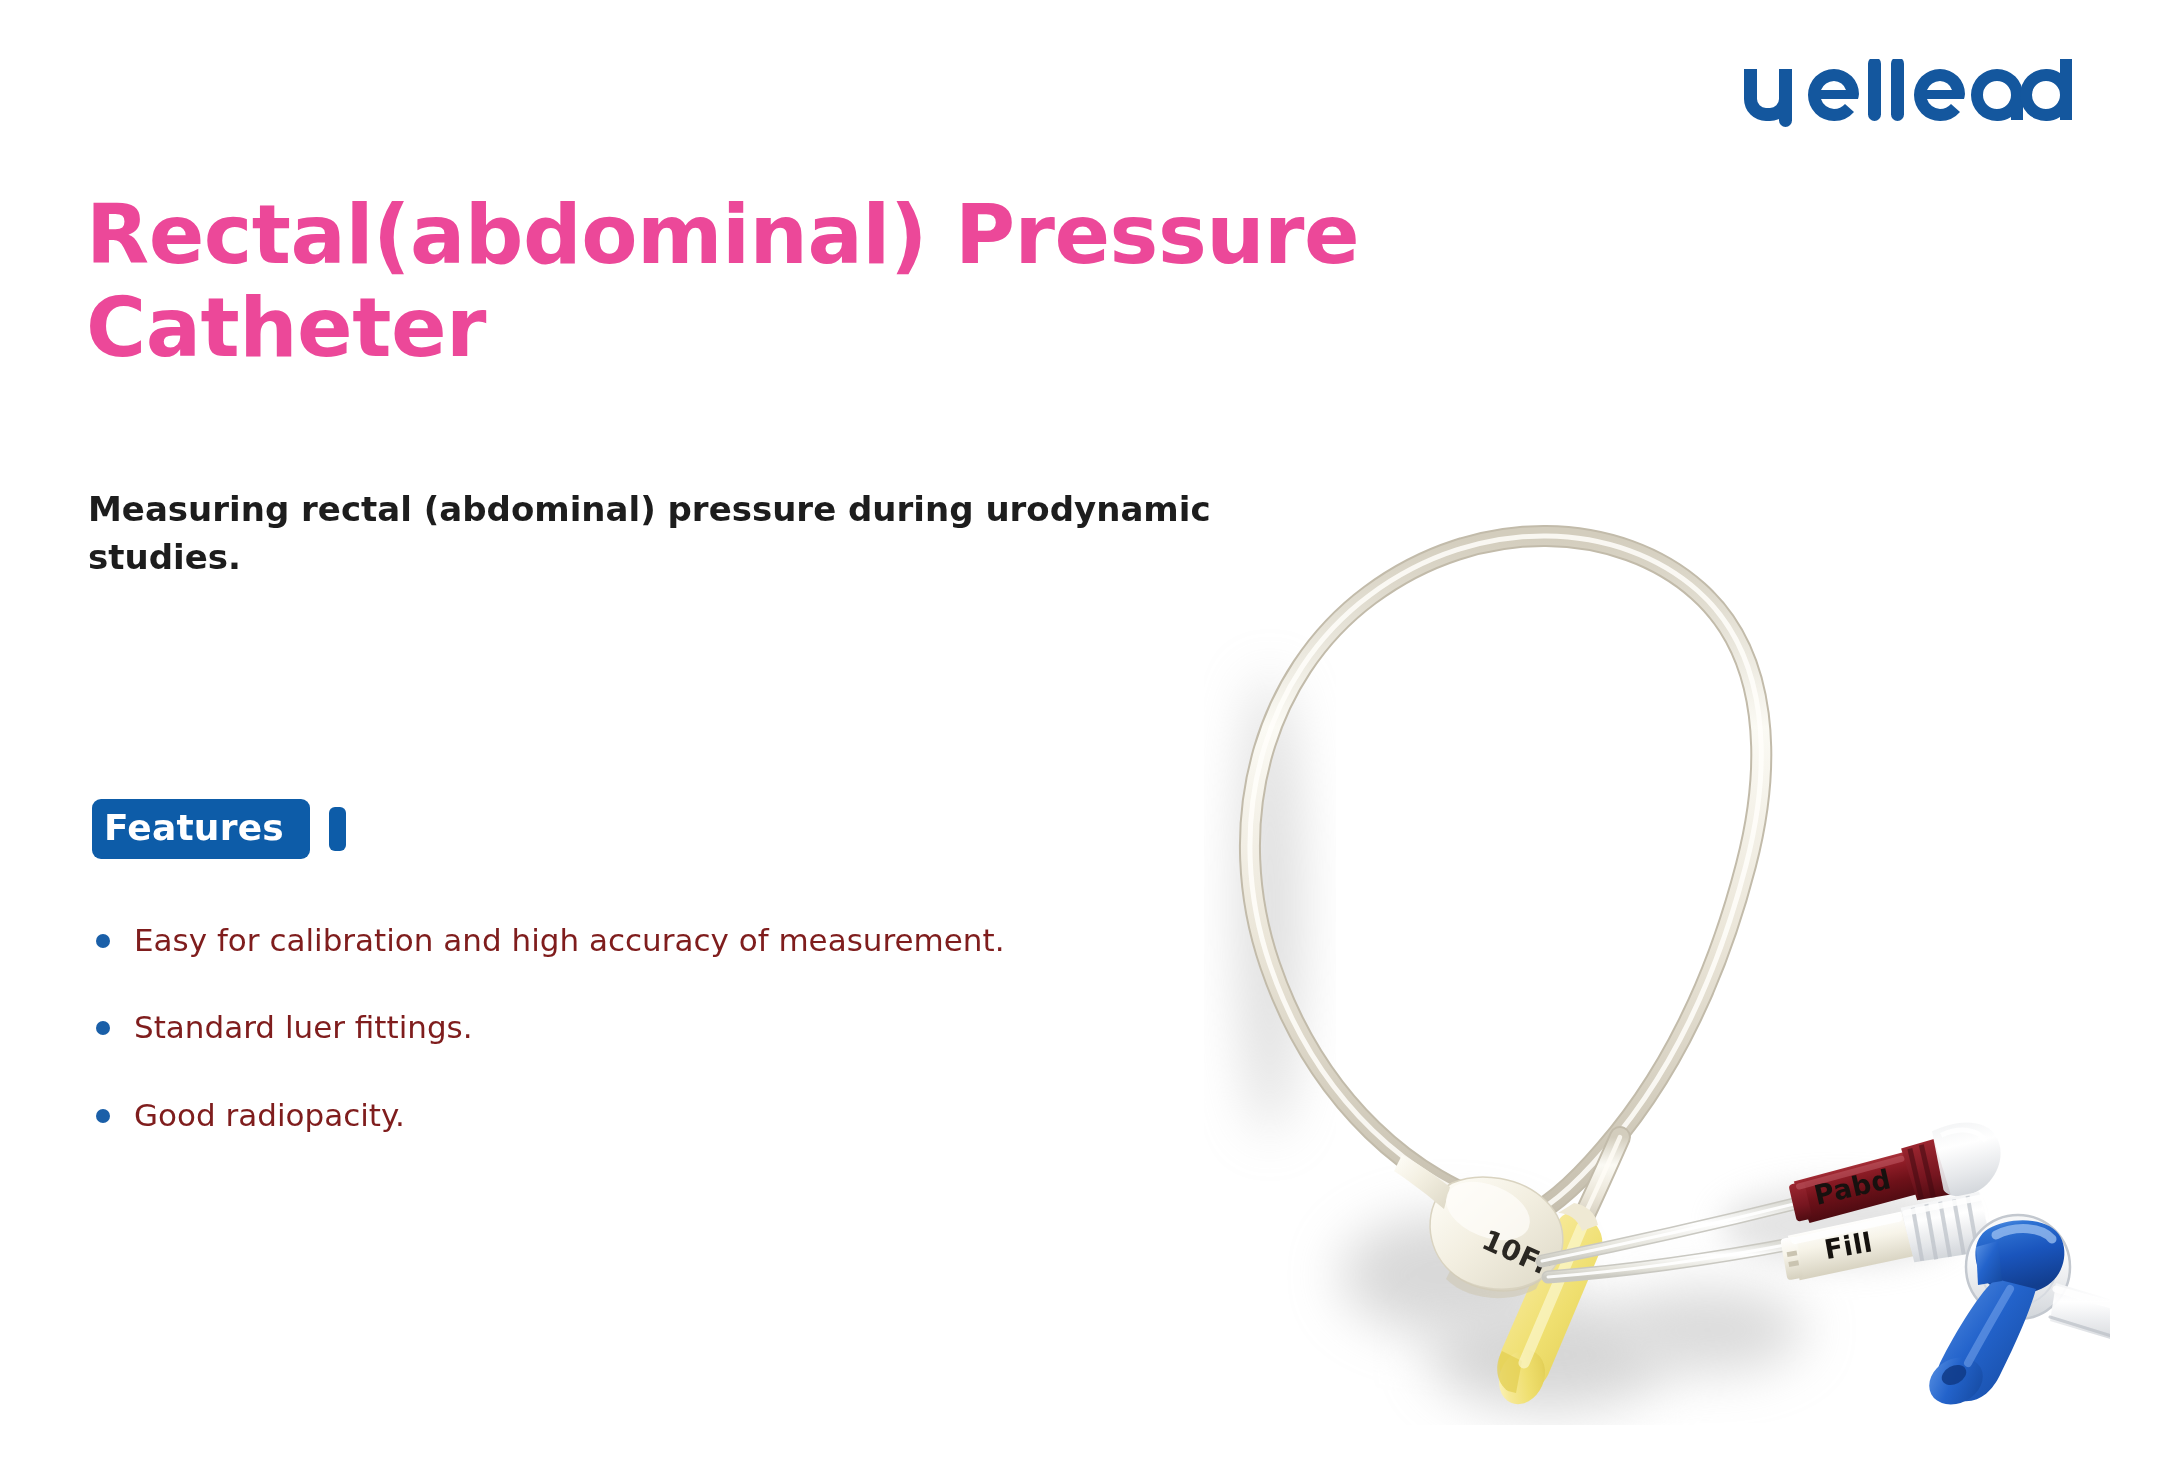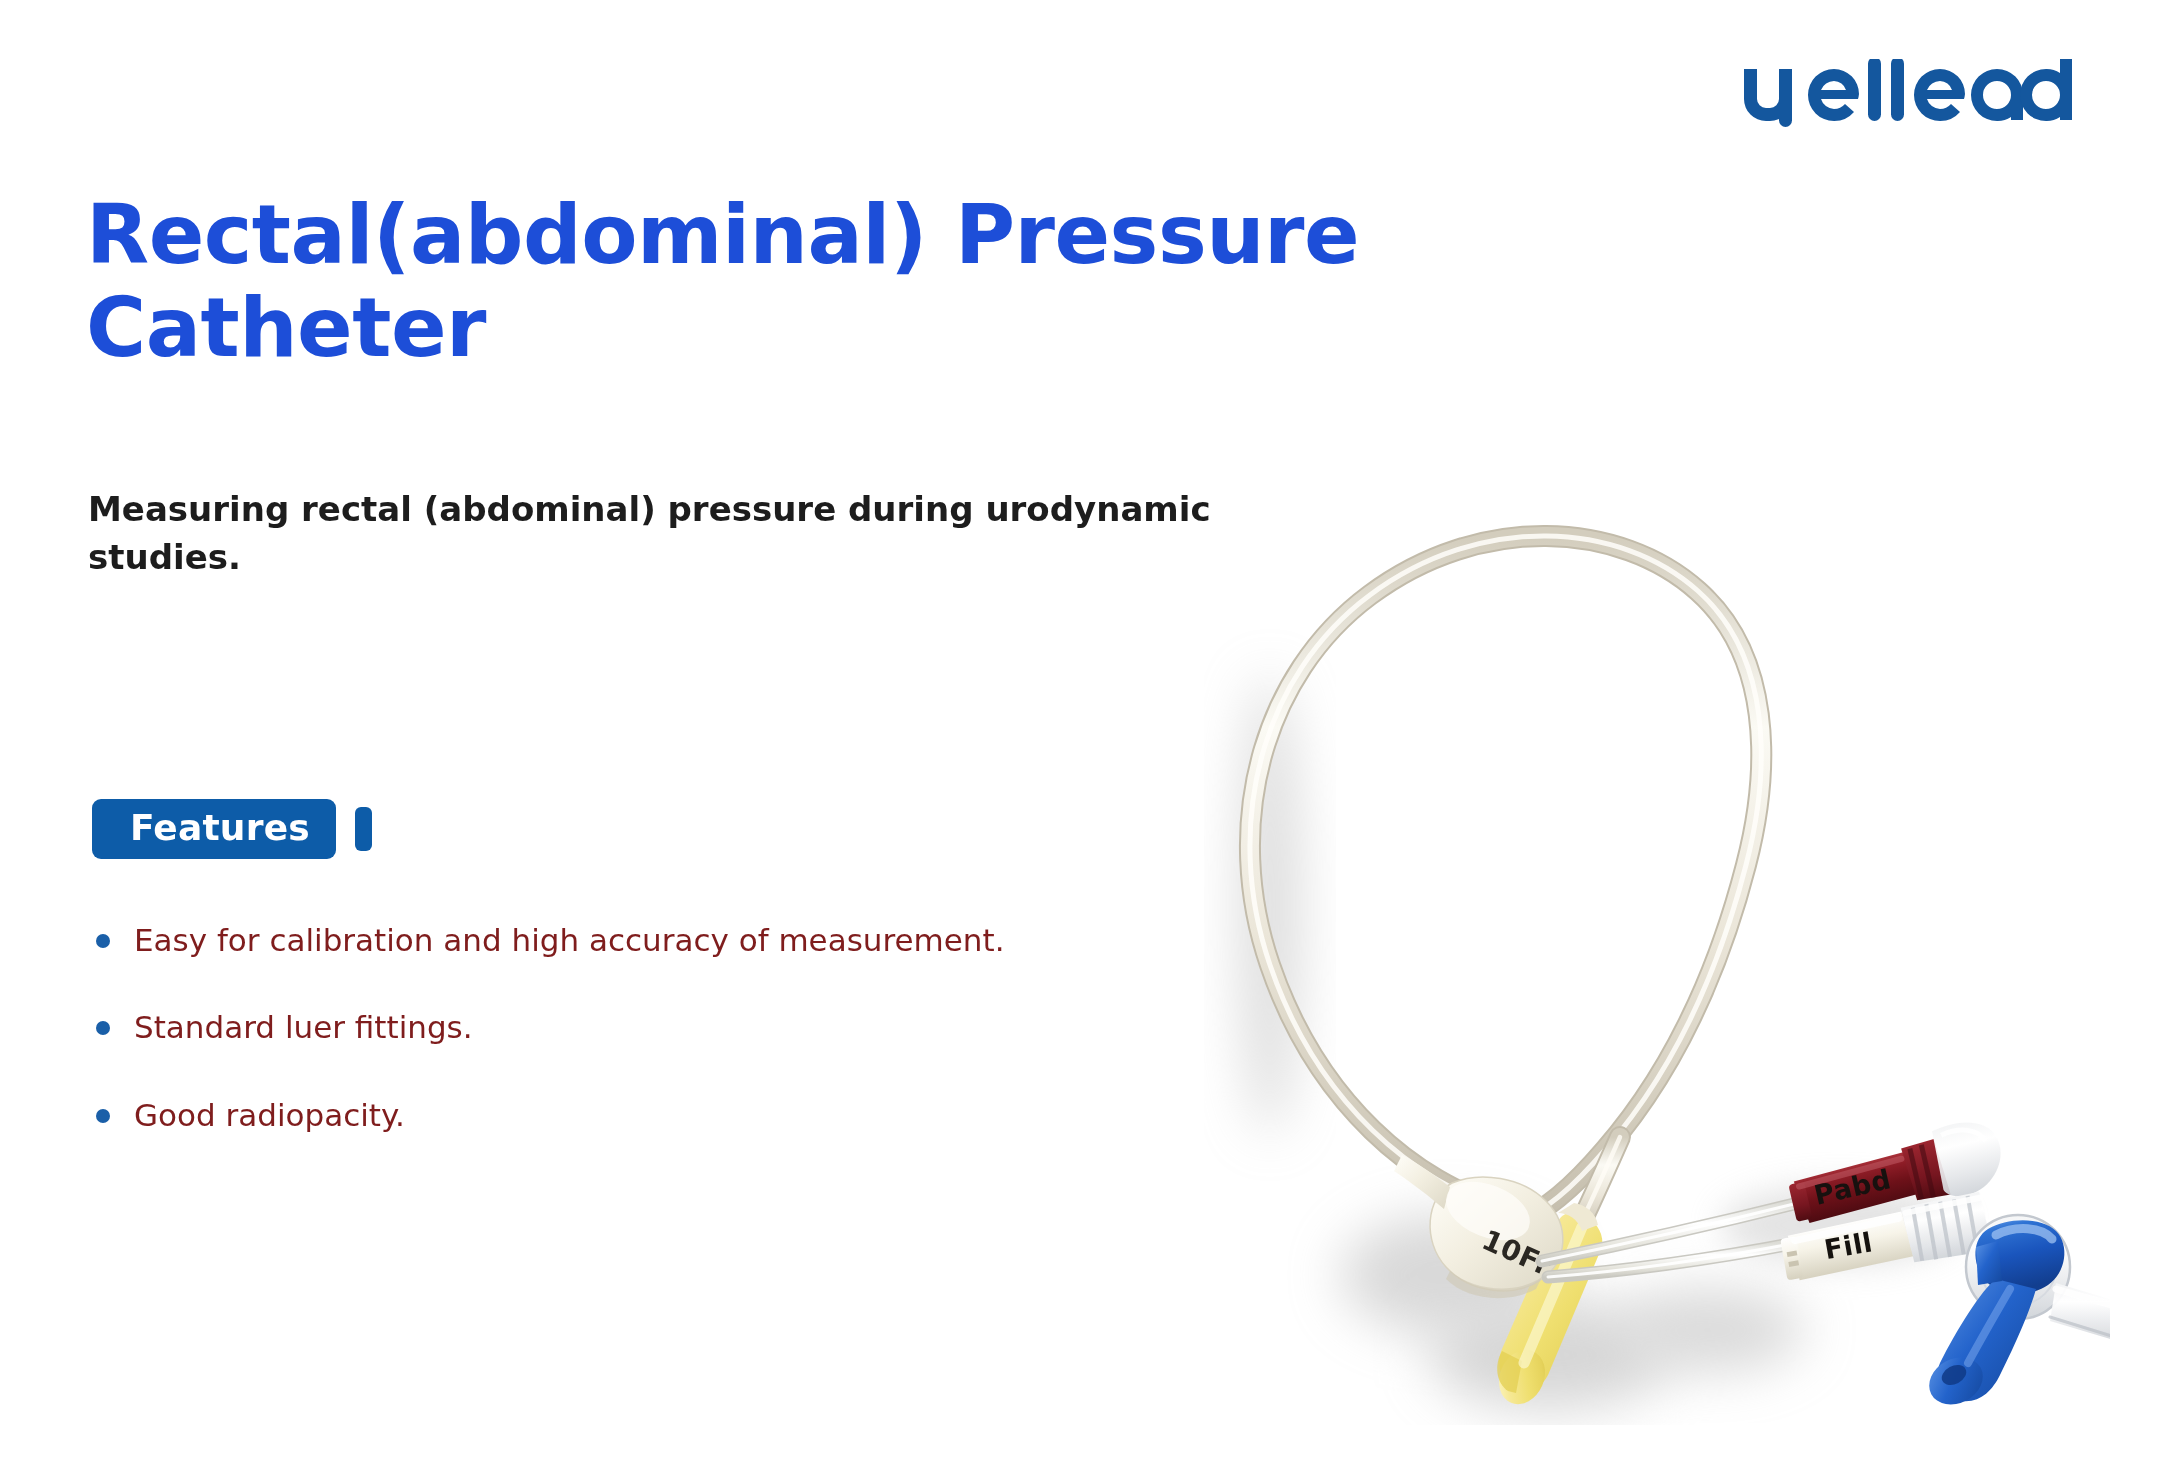--- a/index.html
+++ b/index.html
@@ -35,21 +35,21 @@
   
   .headline {
     position: absolute;
     left: 86px;
     top: 188px;
     width: 1460px;
     font-size: 82px;
     line-height: 1.14;
     font-weight: 700;
     letter-spacing: -0.5px;
-    color: #1d4ed8;
+    color: #ec4899;
   }
 
   
   .subtitle {
     position: absolute;
     left: 88px;
     top: 485px;
     width: 1130px;
     font-size: 34px;
     line-height: 1.42;
@@ -64,21 +64,21 @@
     top: 796px;
     display: flex;
     align-items: center;
     height: 66px;
   }
   .features-badge {
     background: #0d5ca8;
     color: #ffffff;
     font-size: 36px;
     font-weight: 700;
-    padding: 11px 26px 13px 38px;
+    padding: 11px 26px 13px 12px;
     border-radius: 9px;
     line-height: 1;
     letter-spacing: 0.2px;
   }
   .features-tick {
     width: 17px;
     height: 44px;
     background: #0d5ca8;
     border-radius: 6px;
     margin-left: 19px;

